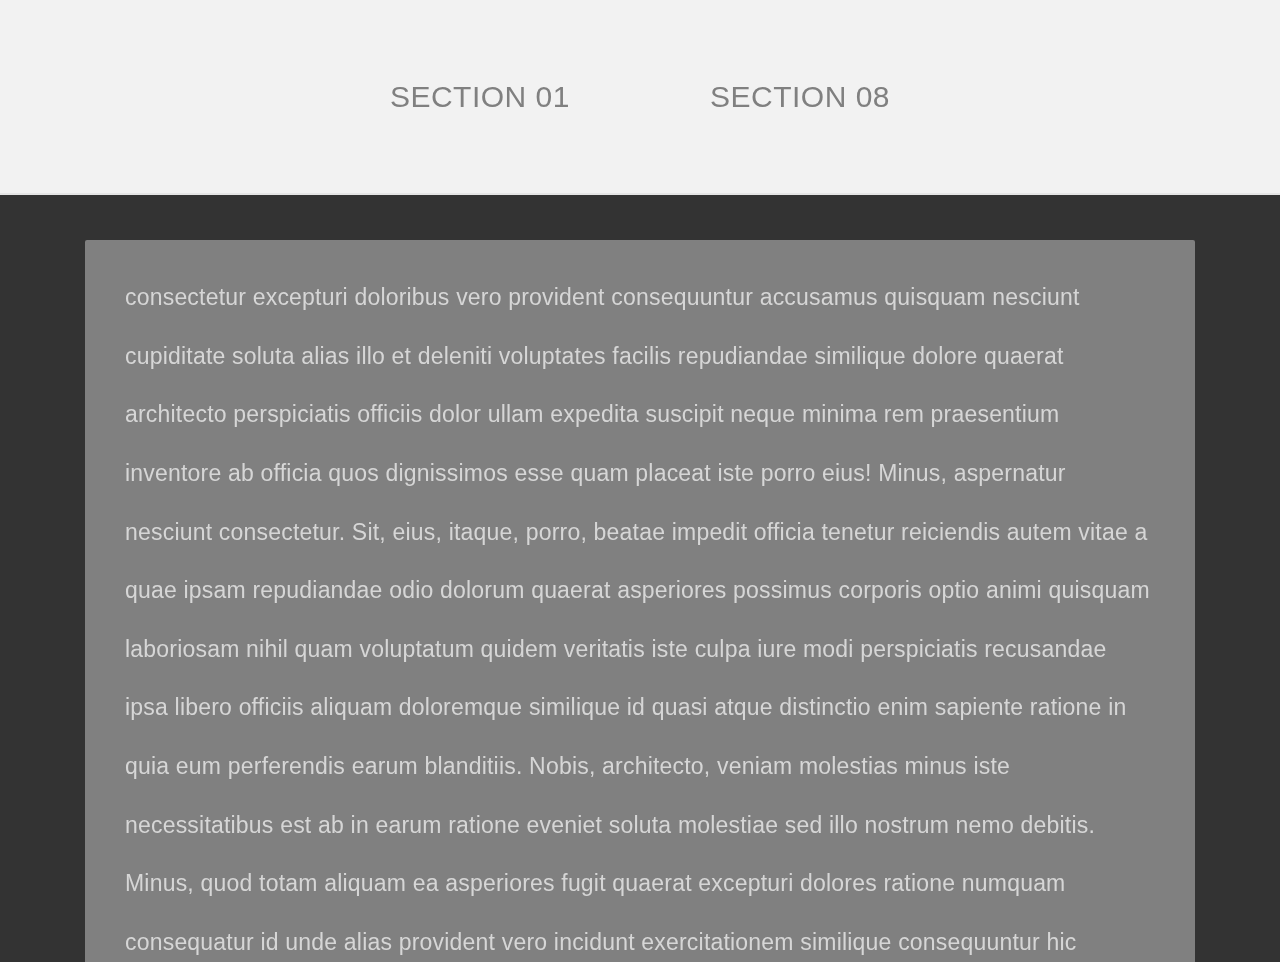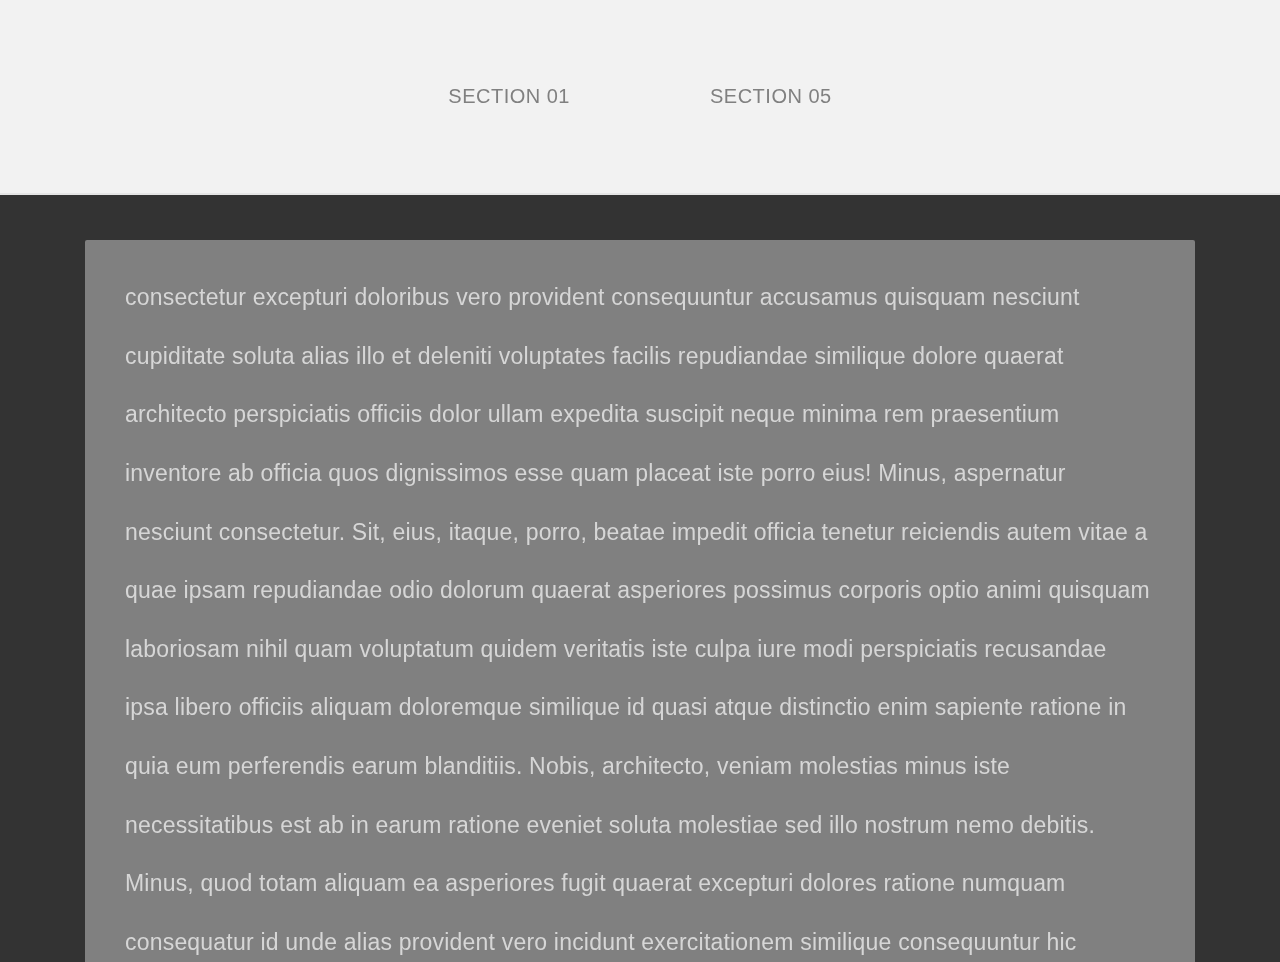--- a/index.html
+++ b/index.html
@@ -19,21 +19,21 @@
     background: #f2f2f2;
     display: flex;
     align-items: center;
     justify-content: center;
     gap: 140px;
     border-bottom: 2px solid rgba(0,0,0,0.05);
   }
   .nav-item {
     font-family: "Arial Narrow", "Helvetica Neue", Arial, sans-serif;
     font-stretch: condensed;
-    font-size: 20px;
+    font-size: 30px;
     font-weight: 400;
     letter-spacing: 0.5px;
     color: #808080;
     padding: 6px 0;
     cursor: pointer;
     position: relative;
     white-space: nowrap;
   }
   .nav-item.active {
     color: #606060;
@@ -56,20 +56,20 @@
     line-height: 2.55;
     color: #d6d6d6;
     letter-spacing: 0.2px;
   }
 </style>
 </head>
 <body>
 
 <nav class="nav-bar">
   <div class="nav-item">SECTION 01</div>
-  <div class="nav-item">SECTION 05</div>
+  <div class="nav-item">SECTION 08</div>
 </nav>
 
 <div class="content-wrap">
   <div class="content-panel">
     <p class="content-text">consectetur excepturi doloribus vero provident consequuntur accusamus quisquam nesciunt cupiditate soluta alias illo et deleniti voluptates facilis repudiandae similique dolore quaerat architecto perspiciatis officiis dolor ullam expedita suscipit neque minima rem praesentium inventore ab officia quos dignissimos esse quam placeat iste porro eius! Minus, aspernatur nesciunt consectetur. Sit, eius, itaque, porro, beatae impedit officia tenetur reiciendis autem vitae a quae ipsam repudiandae odio dolorum quaerat asperiores possimus corporis optio animi quisquam laboriosam nihil quam voluptatum quidem veritatis iste culpa iure modi perspiciatis recusandae ipsa libero officiis aliquam doloremque similique id quasi atque distinctio enim sapiente ratione in quia eum perferendis earum blanditiis. Nobis, architecto, veniam molestias minus iste necessitatibus est ab in earum ratione eveniet soluta molestiae sed illo nostrum nemo debitis. Minus, quod totam aliquam ea asperiores fugit quaerat excepturi dolores ratione numquam consequatur id unde alias provident vero incidunt exercitationem similique consequuntur hic possimus? Fuga, eveniet quaerat inventore corporis laborum eligendi enim soluta obcaecati aliquid veritatis provident amet laudantium est quisquam dolore exercitationem modi? Distinctio, pariatur, ab velit praesentium vitae quidem consequatur deleniti recusandae odit officiis. Quidem, cupiditate.</p>
   </div>
 </div>
 
 </body></html>

